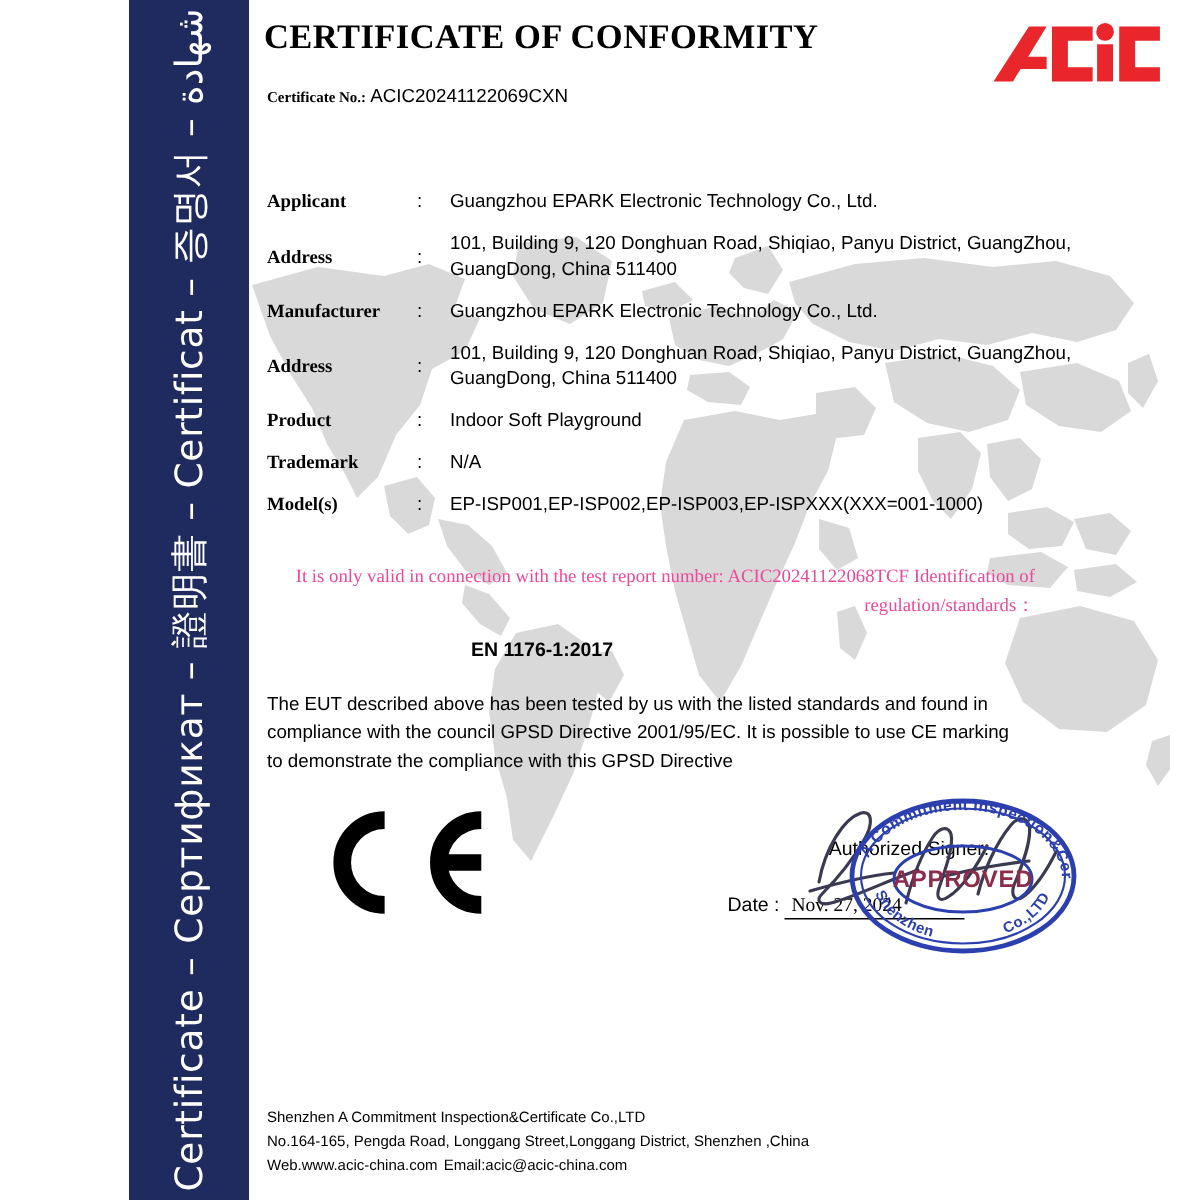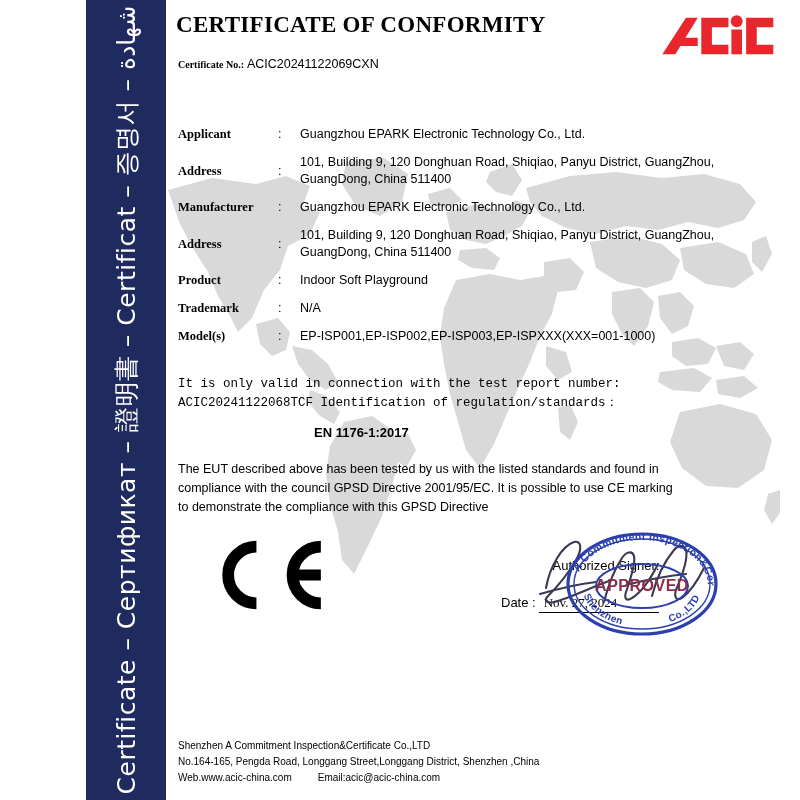--- a/index.html
+++ b/index.html
@@ -151,24 +151,25 @@
   }
 
   
   #validity-block {
     position: absolute;
     left: 12px;
     top: 375px;
     width: 512px;
   }
   #validity-text {
-    font-family: Liberation Mono, monospace;
+    font-family: Liberation Serif, serif;
     font-size: 12.5px;
     line-height: 19px;
-    color: #000000;
+    color: #ec4899;
+    text-align: right;
   }
   #standard-name {
     margin-top: 12px;
     margin-left: 136px;
     font-family: "Liberation Sans", sans-serif;
     font-weight: bold;
     font-size: 13px;
     color: #000;
   }
 
@@ -205,21 +206,21 @@
     align-items: baseline;
     white-space: nowrap;
   }
   #authorized-signer-row { margin-bottom: 22px; justify-content: center; }
   #authorized-signer-label,
   #date-label {
     font-family: "Liberation Sans", sans-serif;
     font-size: 13px;
     color: #000;
   }
-  #date-row { margin-left: 80px; }
+  #date-row { margin-left: 64px; }
   #date-value {
     font-family: "Liberation Serif", serif;
     font-size: 13px;
     color: #000;
     border-bottom: 1.3px solid #000;
     padding: 0 4px 1px 5px;
     margin-left: 3px;
     min-width: 120px;
     display: inline-block;
   }
@@ -265,21 +266,21 @@
     position: absolute;
     left: 12px;
     top: 738px;
     width: 540px;
     font-family: Liberation Sans, sans-serif;
     font-size: 10px;
     line-height: 16px;
     color: #000;
   }
   .footer-line { white-space: nowrap; }
-  #footer-web-line { display: flex; gap: 26px; }
+  #footer-web-line { display: flex; gap: 4px; }
 </style>
 </head>
 <body>
 
 <div id="certificate-page">
 
   <div id="map-watermark">
     <svg viewBox="0 0 620 440" xmlns="http://www.w3.org/2000/svg">
       <g fill="#d9d9d9">
 

